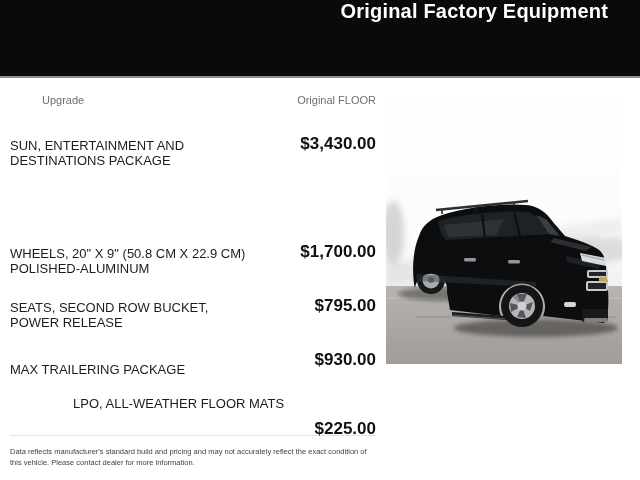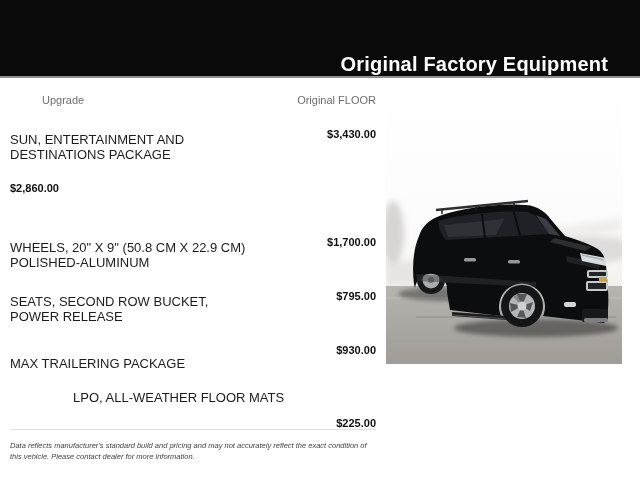--- a/index.html
+++ b/index.html
@@ -3,49 +3,49 @@
 <meta charset="utf-8">
 <style>
   html,body{margin:0;padding:0;}
   body{
     width:640px;height:480px;position:relative;background:#ffffff;
     font-family:"Liberation Sans", sans-serif;overflow:hidden;
   }
   
   .hdr{
     height:78px;background:#0a0a0a;border-bottom:2px solid #8f8f8f;
-    display:flex;align-items:flex-end;justify-content:flex-end;
+    display:flex;align-items:flex-start;justify-content:flex-end;
     padding-right:32px;box-sizing:border-box;
   }
   .hdr-title{color:#ffffff;font-weight:bold;font-size:20px;letter-spacing:.2px;}
 
   
   .tbl{margin-left:10px;width:366px;}
   .cols{
     display:flex;justify-content:space-between;margin-top:16px;
     color:#6e6e6e;font-size:11px;margin-left:32px;
   }
-  .rows{margin-top:19px;border-bottom:1px solid #e3e3e3;}
+  .rows{margin-top:25px;border-bottom:1px solid #e3e3e3;}
   .row{height:54px;display:flex;justify-content:space-between;}
   .row.short{height:34px;flex-direction:column;}
   .lbl{
     width:240px;font-size:13px;color:#1c1c1c;line-height:1.12;
     align-self:center;transform:translateY(-4px);
   }
   .prc{
-    font-size:11px;font-weight:bold;color:#101010;margin-top:3px;
+    font-size:17px;font-weight:bold;color:#101010;margin-top:3px;
     text-align:right;white-space:nowrap;
   }
 
   
   .photo{position:absolute;left:386px;top:88px;width:236px;height:276px;}
 
   
   .disc{
-    margin:10px 10px 0 10px;width:362px;font-size:7.5px;font-style:italic;
+    margin:10px 10px 0 10px;width:362px;font-size:7.5px;
     color:#3f3f3f;line-height:1.5;
   }
 </style>
 </head>
 <body>
 
 <div class="hdr">
   <div class="hdr-title">Original Factory Equipment</div>
 </div>
 
@@ -53,21 +53,20 @@
   <div class="cols">
     <span>Upgrade</span>
     <span>Original FLOOR</span>
   </div>
   <div class="rows">
     <div class="row">
       <div class="lbl">SUN, ENTERTAINMENT AND DESTINATIONS PACKAGE</div>
       <div class="prc">$3,430.00</div>
     </div>
     <div class="row">
-      <div class="prc">$2,860.00</div>
     </div>
     <div class="row">
       <div class="lbl">WHEELS, 20" X 9" (50.8 CM X 22.9 CM) POLISHED-ALUMINUM</div>
       <div class="prc">$1,700.00</div>
     </div>
     <div class="row">
       <div class="lbl">SEATS, SECOND ROW BUCKET, POWER RELEASE</div>
       <div class="prc">$795.00</div>
     </div>
     <div class="row">

